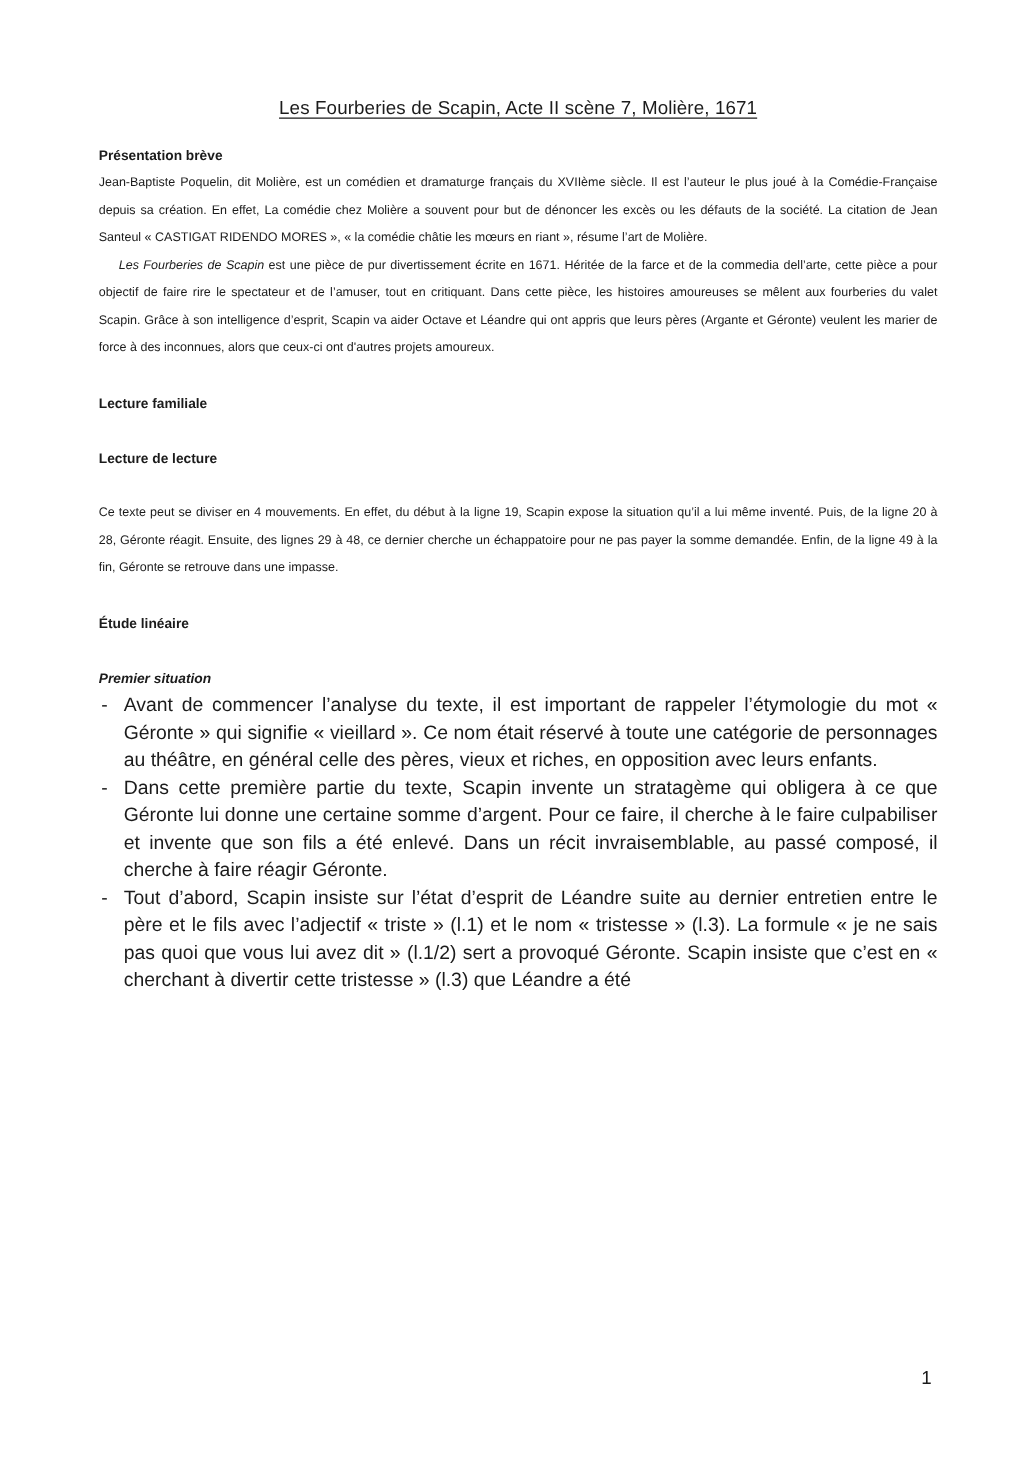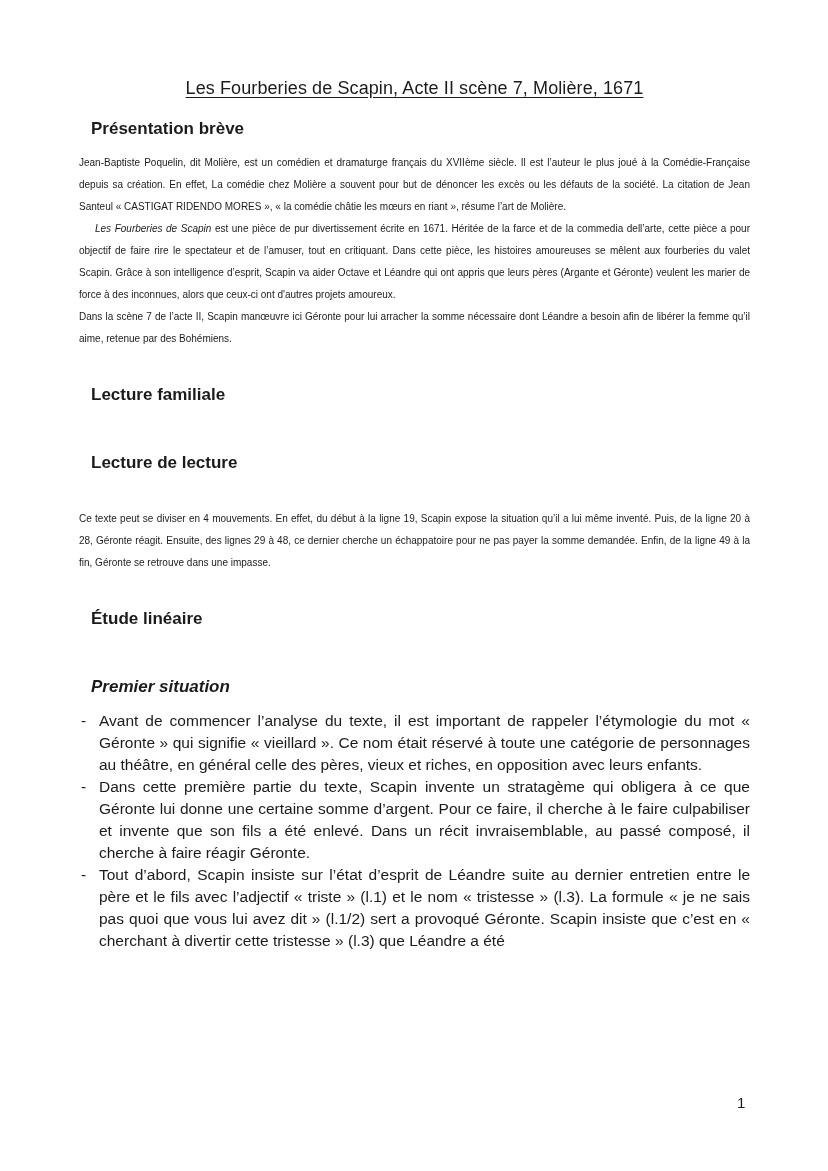--- a/index.html
+++ b/index.html
@@ -1,40 +1,39 @@
 <!DOCTYPE html>
 <html><head>
 <meta charset="utf-8">
 <style>
   html, body { margin: 0; padding: 0; background: #ffffff; }
   body { width: 828px; height: 1171px; position: relative; overflow: hidden;
          font-family: "Liberation Sans", sans-serif; color: #1b1b1b; }
   .page { position: absolute; left: 79px; top: 78px; width: 671px; }
-  .title { text-align: center; font-size: 18px; text-decoration: underline;
+  .title { text-align: center; font-size: 15px; text-decoration: underline;
            text-underline-offset: 3px; margin: 0 0 19px 0; letter-spacing: 0.1px; }
-  .h { font-weight: bold; font-size: 17px; margin: 12px; line-height: 22px; }
+  .h { font-weight: bold; font-size: 11px; margin: 0; line-height: 22px; }
   .h.it { font-style: italic; }
   p { margin: 0; font-size: 10px; line-height: 22px; text-align: justify; }
   .gap { height: 22px; }
   ul { list-style: none; margin: 0; padding: 0; }
   li { position: relative; padding-left: 20px; font-size: 15.5px; line-height: 22px; text-align: justify; }
   li .dash { position: absolute; left: 2px; top: 0; }
   em { font-style: italic; margin-left: 16px; }
   .pagenum { position: absolute; left: 737px; top: 1094px; font-size: 15px; }
 </style>
 </head>
 <body>
 
 <div class="page">
   <div class="title">Les Fourberies de Scapin, Acte II scène 7, Molière, 1671</div>
 
   <div class="h">Présentation brève</div>
   <p>Jean-Baptiste Poquelin, dit Molière, est un comédien et dramaturge français du XVIIème siècle. Il est l’auteur le plus joué à la Comédie-Française depuis sa création. En effet, La comédie chez Molière a souvent pour but de dénoncer les excès ou les défauts de la société. La citation de Jean Santeul « CASTIGAT RIDENDO MORES », « la comédie châtie les mœurs en riant », résume l’art de Molière.</p>
   <p><em>Les Fourberies de Scapin</em><span> est une pièce de pur divertissement écrite en 1671. Héritée de la farce et de la commedia dell’arte, cette pièce a pour objectif de faire rire le spectateur et de l’amuser, tout en critiquant. Dans cette pièce, les histoires amoureuses se mêlent aux fourberies du valet Scapin. Grâce à son intelligence d’esprit, Scapin va aider Octave et Léandre qui ont appris que leurs pères (Argante et Géronte) veulent les marier de force à des inconnues, alors que ceux-ci ont d'autres projets amoureux.</span></p>
-  <p>Dans la scène 7 de l’acte II, Scapin manœuvre ici Géronte pour lui arracher la somme nécessaire dont Léandre a besoin afin de libérer la femme qu’il aime, retenue par des Bohémiens.</p>
 
   <div class="gap"></div>
   <div class="h">Lecture familiale</div>
 
   <div class="gap"></div>
   <div class="h">Lecture de lecture</div>
 
   <div class="gap"></div>
   <p>Ce texte peut se diviser en 4 mouvements. En effet, du début à la ligne 19, Scapin expose la situation qu’il a lui même inventé. Puis, de la ligne 20 à 28, Géronte réagit. Ensuite, des lignes 29 à 48, ce dernier cherche un échappatoire pour ne pas payer la somme demandée. Enfin, de la ligne 49 à la fin, Géronte se retrouve dans une impasse.</p>
 

